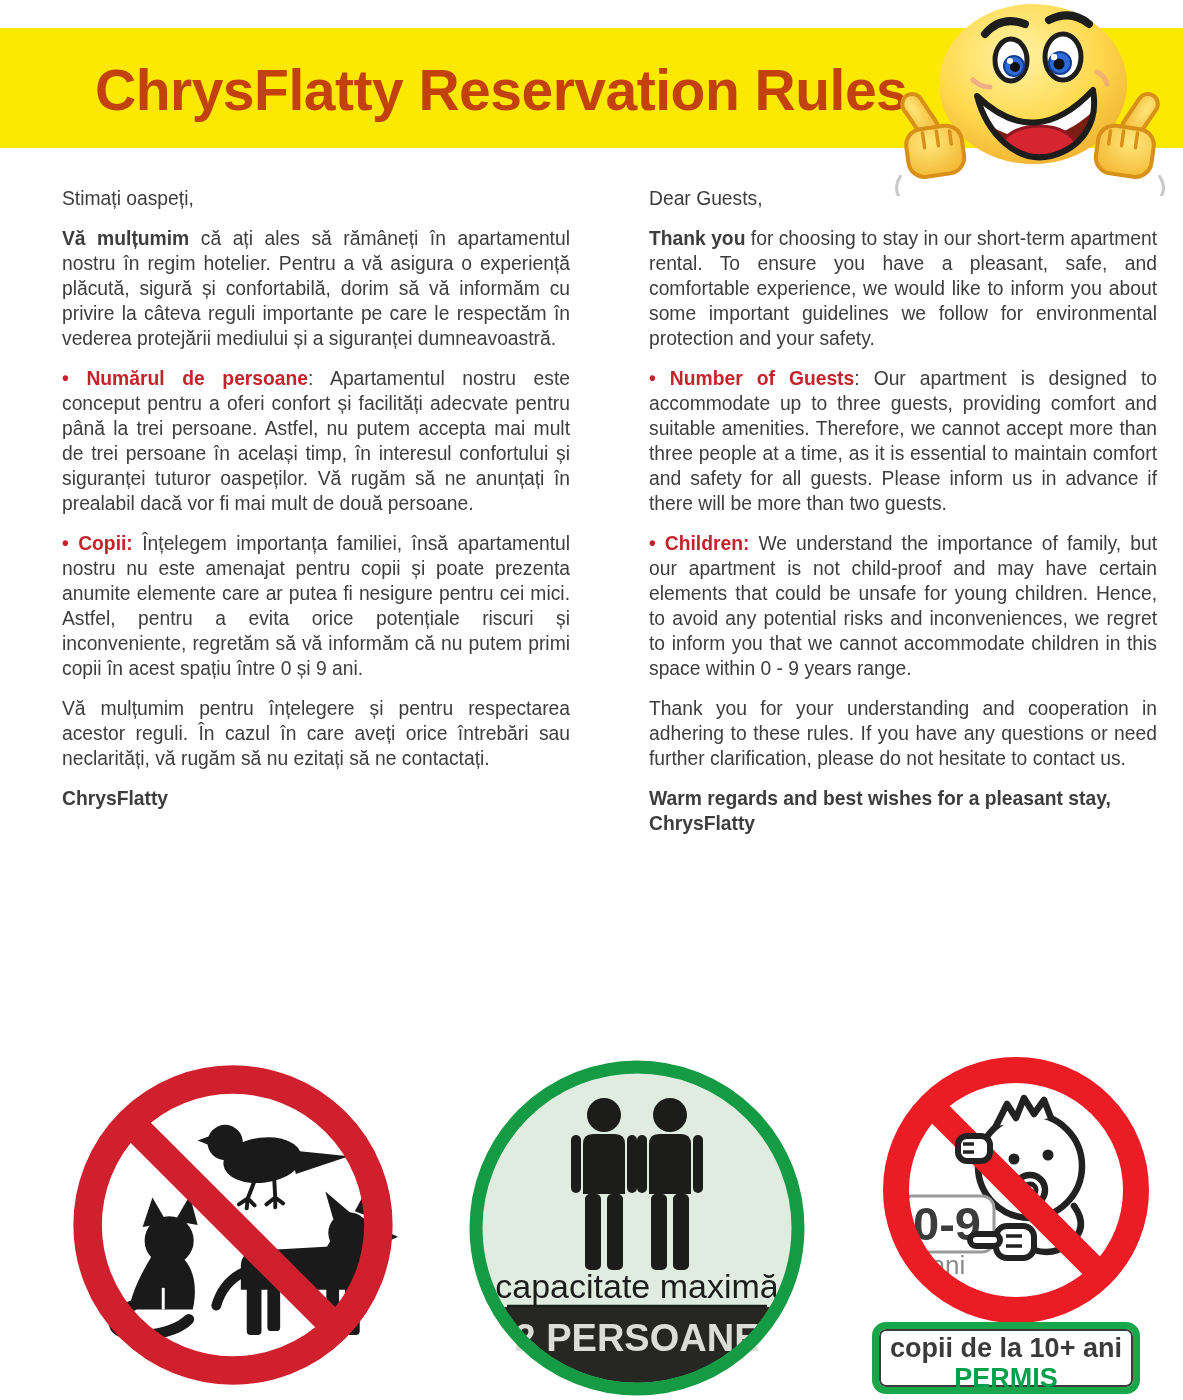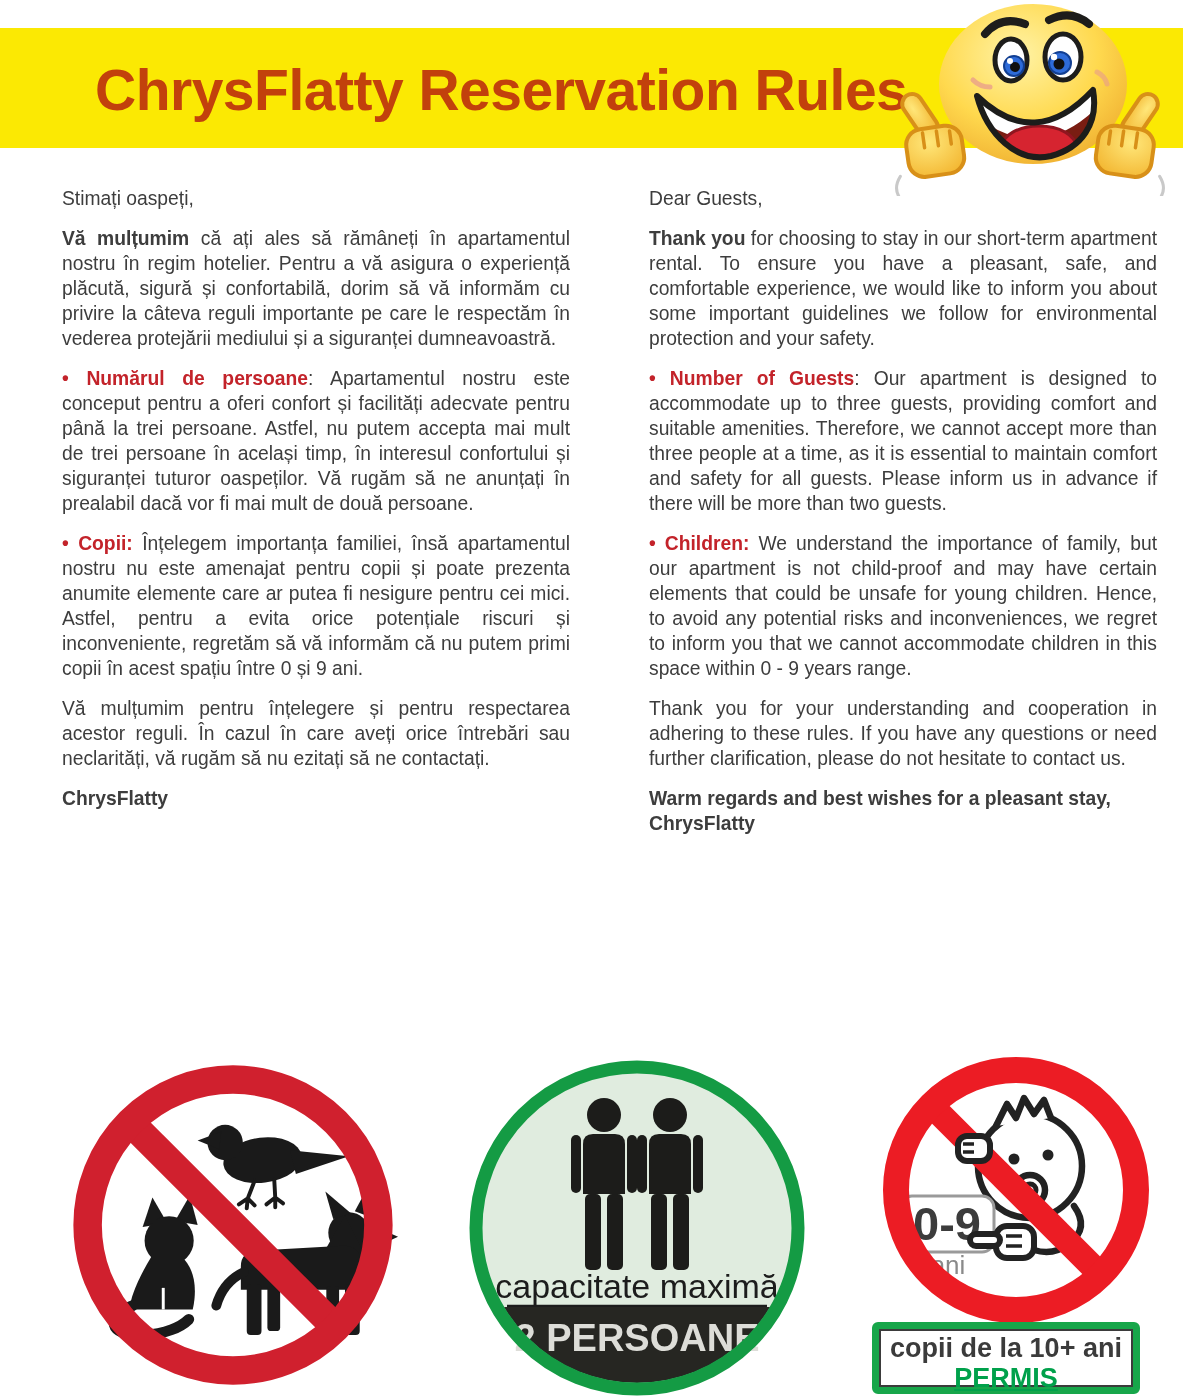--- a/index.html
+++ b/index.html
@@ -31,26 +31,26 @@
   .bullet    { font-weight:bold; color:#C3232A; }
   .sig-line  { display:block; text-align:left;font-weight:bold; }
 
   
   .sign { position:absolute; }
   svg text { font-family:"Liberation Sans", sans-serif; }
 
   .permit-box {
     position:absolute; left:872px; top:1322px; width:268px; height:72px;
     box-sizing:border-box; background:#fff;
-    border:7px solid #17A64A; border-radius:6px;
+    border:7px solid #17A64A; border-radius:14px;
     box-shadow: inset 0 0 0 2px #3b3b3b;
     text-align:center; padding-top:4px;
   }
   .permit-line1 { font-size:27px; font-weight:bold; color:#3b3b3b; line-height:1.15; }
-  .permit-line2 { font-size:27px; font-weight:bold; color:#00A14B; line-height:1.05;text-decoration:underline; }
+  .permit-line2 { font-size:27px; font-weight:bold; color:#00A14B; line-height:1.05; }
 </style>
 </head>
 <body>
 
 <div class="page">
 
   <div class="banner"></div>
   <div class="title">ChrysFlatty Reservation Rules</div>
 
   <svg class="smiley" viewBox="0 0 272 196">

